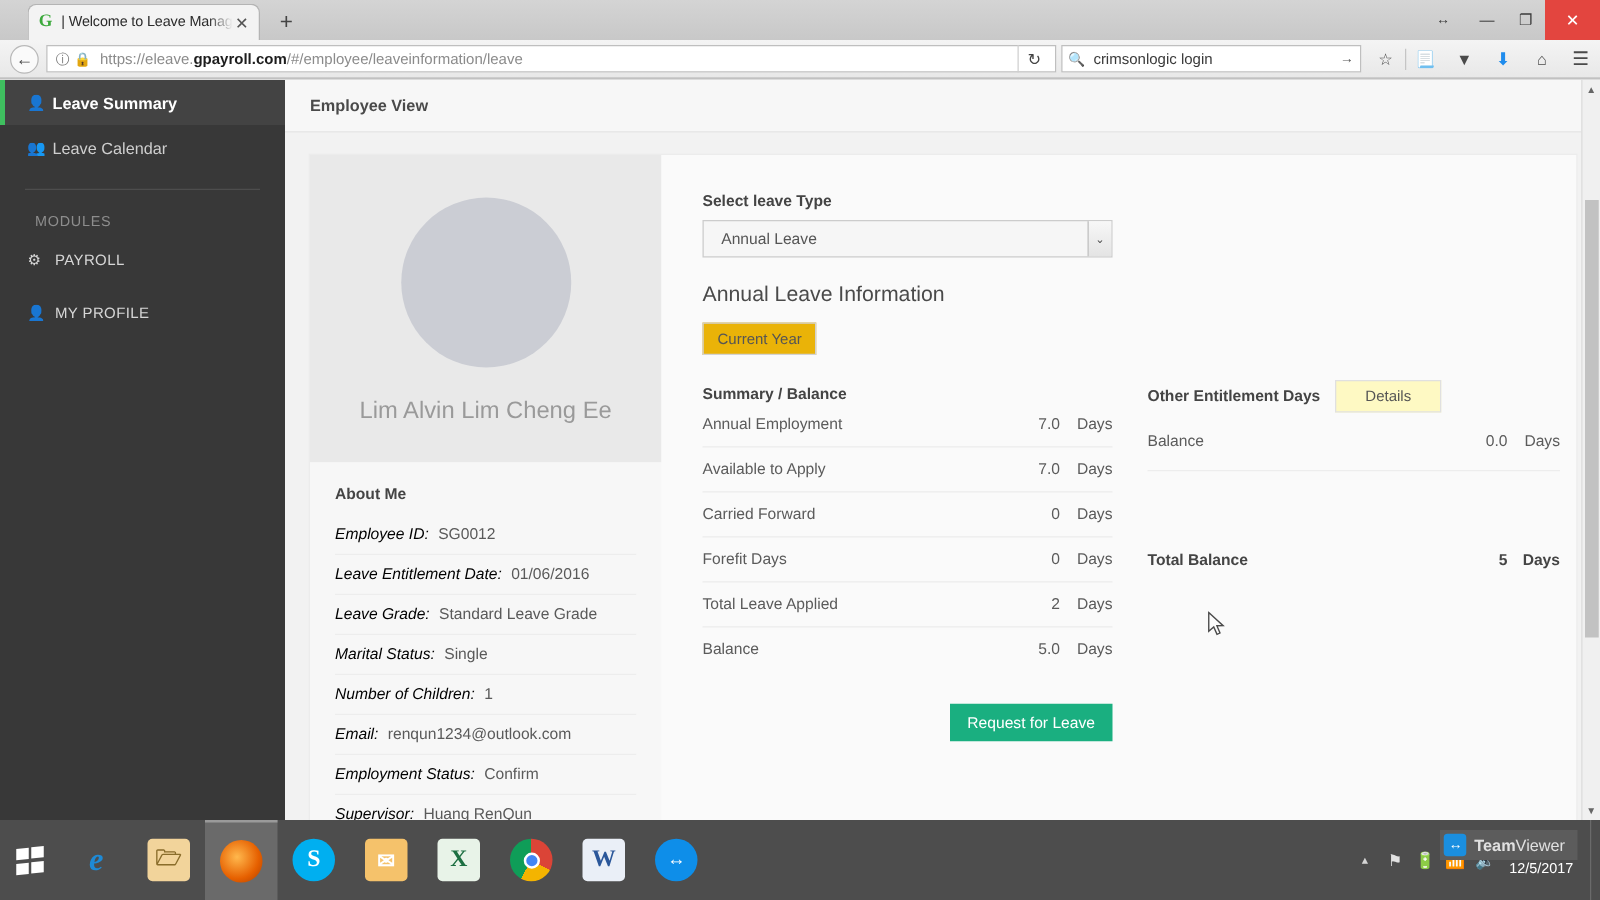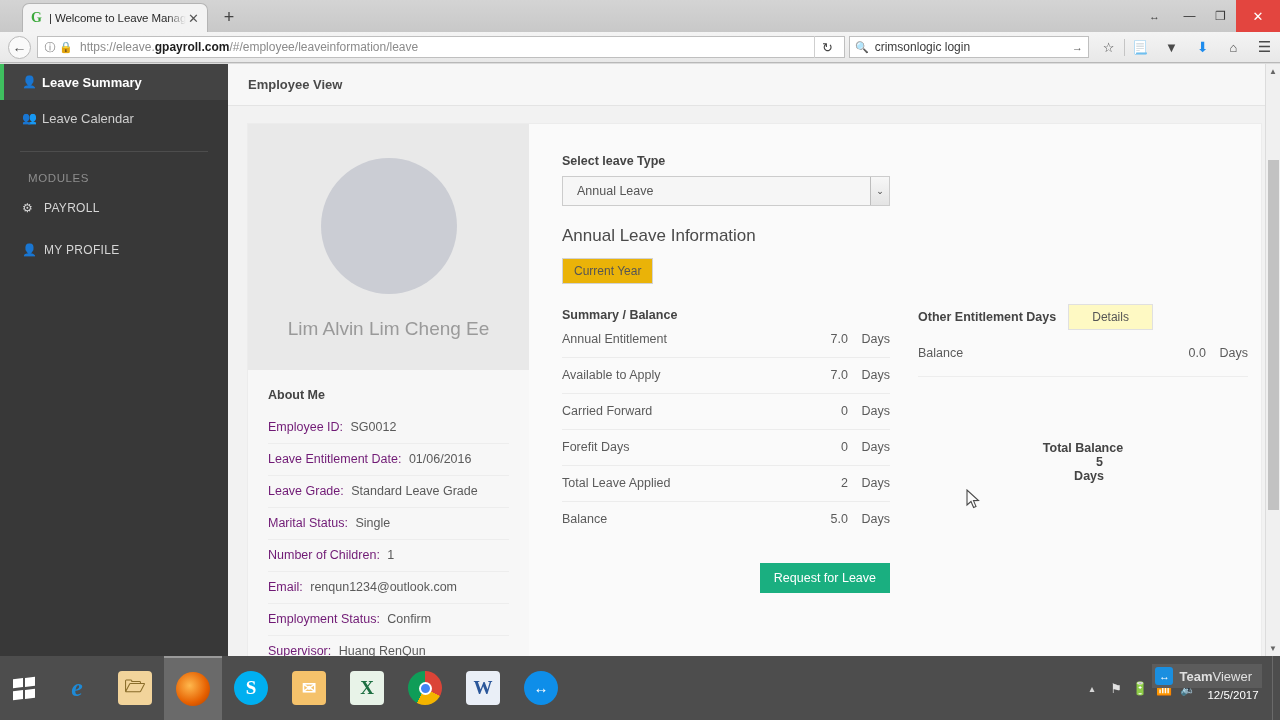--- a/index.html
+++ b/index.html
@@ -97,21 +97,21 @@
   
   .profile { position:absolute; left:0; top:0; width:281px; }
   .profile-top { height:246px; background:#e9e9e9; padding-top:34px; text-align:center; }
   .avatar-wrap { width:136px; height:136px; margin:0 auto; border-radius:50%;
      background:#cbcdd4; display:flex; align-items:center; justify-content:center; position:relative; overflow:hidden; }
   .pname { margin-top:24px; font-size:19px; color:#9a9a9a; font-weight:300; }
 
   .about { background:#f7f7f7; padding:14px 20px 0 20px; }
   .about h4 { font-size:12.5px; font-weight:bold; color:#444; margin-bottom:4px; padding:4px 0 6px 0; }
   .about .row { font-size:12.5px; color:#5a5a5a; padding:8px 0 9px 0; border-bottom:1px solid #ededed; white-space:nowrap; }
-  .about .row .k { color:#701a75; }
+  .about .row .k { color:#000000;font-style:italic; }
   .about .row .v { color:#5a5a5a; margin-left:4px; }
 
   
   .leavecol { position:absolute; left:314px; top:30px; width:328px; }
   .fieldlabel { font-size:12.5px; font-weight:bold; color:#444; }
   .selectbox { margin-top:8px; height:30px; background:#f6f6f6; border:1px solid #ccc;
      display:flex; align-items:center; position:relative; }
   .selectbox .sv { flex:1; padding-left:14px; font-size:12.5px; color:#555; }
   .selectbox .sarrow { width:19px; height:28px; background:linear-gradient(#f7f7f7,#e4e4e4);
      border-left:1px solid #bdbdbd; display:flex; align-items:center; justify-content:center;
@@ -131,21 +131,21 @@
   
   .rightcol { position:absolute; left:670px; top:180px; width:330px; }
   .rhead { display:flex; align-items:center; }
   .rhead .rt { font-size:12.5px; font-weight:bold; color:#444; }
   .detailsbtn { margin-left:12px; background:#fef9c3; border:1px solid #e0e0e0;
      padding:5px 23px; font-size:12px; color:#555; }
   .rrow { display:flex; align-items:center; font-size:12.5px; color:#5b5b5b; margin-top:16px; }
   .rrow .rk { flex:1; }
   .rrow .rn { width:40px; text-align:right; }
   .rrow .ru { width:42px; text-align:right; }
-  .rrow.total { margin-top:64px; font-weight:bold; color:#444;flex-direction:column; }
+  .rrow.total { margin-top:64px; font-weight:bold; color:#444; }
   .rdivider { height:1px; background:#ededed; margin-top:16px; }
 
   
   #vscroll { position:absolute; right:0; top:0; width:15px; height:592px; background:#f0f0f0; border-left:1px solid #dcdcdc; }
   #vscroll .arrow { height:15px; display:flex; align-items:center; justify-content:center; font-size:8px; color:#666; }
   #vscroll .arrow.bot { position:absolute; bottom:0; left:0; right:0; }
   #vscroll .thumb { position:absolute; left:2px; width:11px; top:96px; height:350px; background:#c2c2c2; }
 
   
   #taskbar { position:absolute; left:0; bottom:0; width:1280px; height:64px; background:#4d4d4d; display:flex; align-items:stretch; }
@@ -308,21 +308,21 @@
           <span class="sv">Annual Leave</span>
           <span class="sarrow">⌄</span>
         </div>
 
         <div class="secthead">Annual Leave Information</div>
         <div class="yearbtn">Current Year</div>
 
         <div class="sumhead">Summary / Balance</div>
 
         <div class="srow">
-          <span class="sk">Annual Entitlement</span>
+          <span class="sk">Annual Employment</span>
           <span class="sn">7.0</span>
           <span class="su">Days</span>
         </div>
         <div class="srow">
           <span class="sk">Available to Apply</span>
           <span class="sn">7.0</span>
           <span class="su">Days</span>
         </div>
         <div class="srow">
           <span class="sk">Carried Forward</span>

